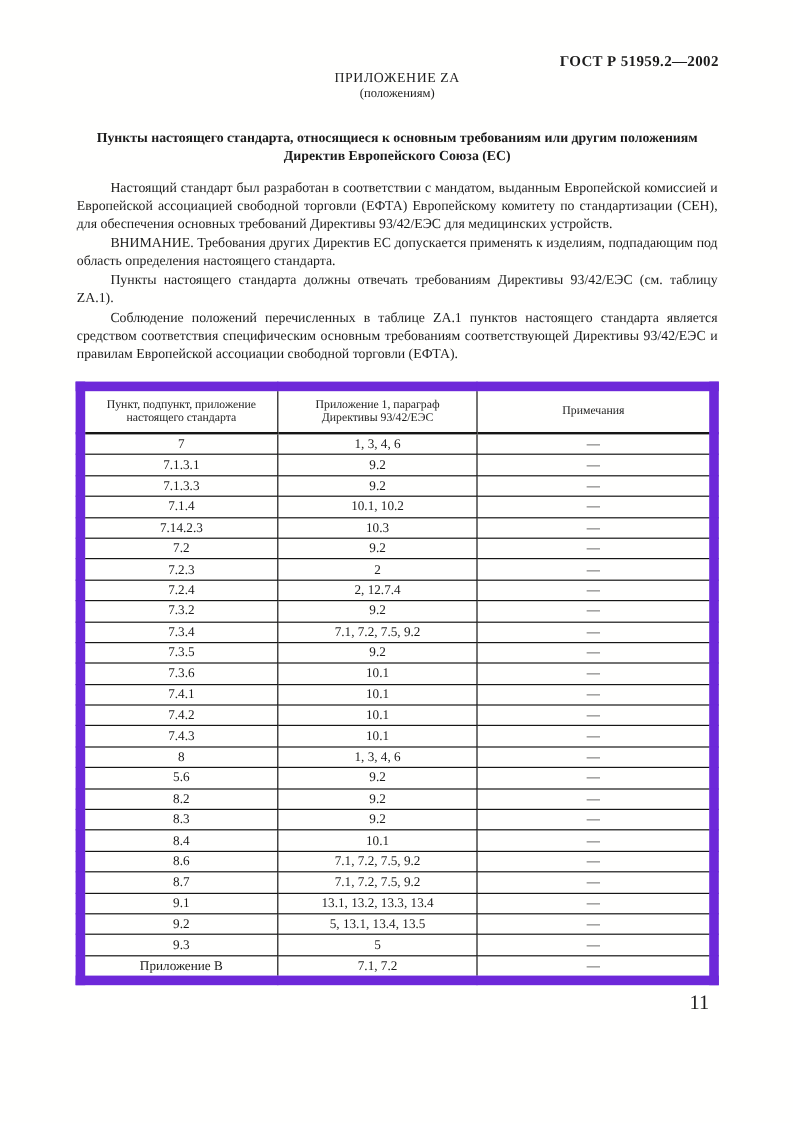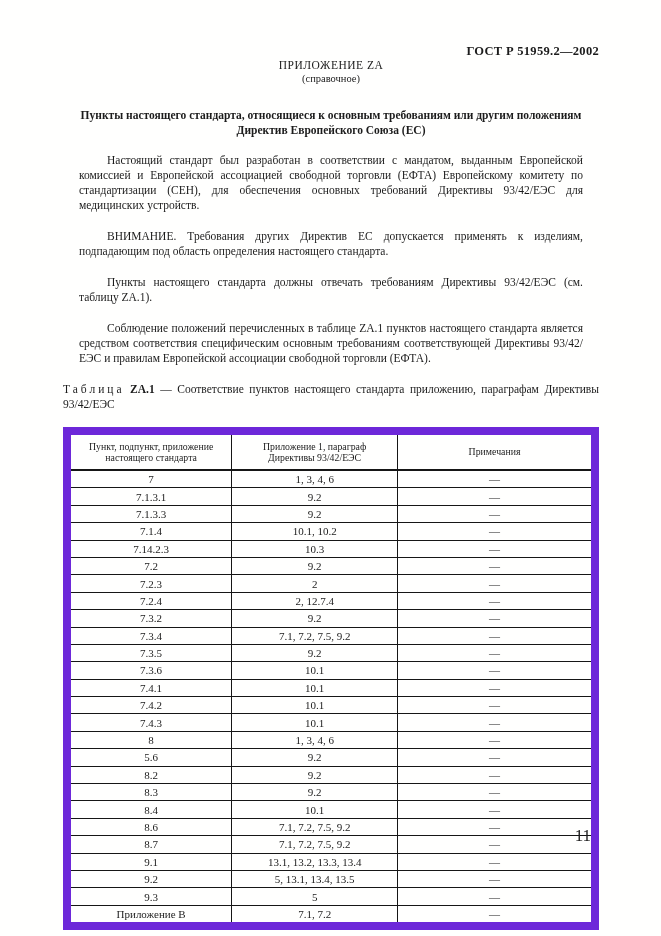--- a/index.html
+++ b/index.html
@@ -40,21 +40,21 @@
     font-size: 11.5px;
     line-height: 14.5px;
     margin-top: 24px;
   }
   .body-text {
     margin-top: 13px;
     font-size: 11.5px;
     line-height: 15px;
   }
   .body-text p {
-    margin: 16px;
+    margin: 1px;
     text-indent: 28px;
     text-align: justify;
   }
   .table-caption {
     margin-top: 12px;
     font-size: 11.5px;
     line-height: 15px;
     text-align: justify;
   }
   .caption-word {
@@ -103,36 +103,31 @@
   }
 </style>
 </head>
 <body>
 
 <div class="page">
 
   <div class="doc-code">ГОСТ Р 51959.2—2002</div>
 
   <div class="appendix-title">ПРИЛОЖЕНИЕ ZA</div>
-  <div class="appendix-subtitle">(справочное)</div>
+  <div class="appendix-subtitle">(положениям)</div>
 
   <div class="main-heading">Пункты настоящего стандарта, относящиеся к основным требованиям или другим положениям Директив Европейского Союза (ЕС)</div>
 
   <div class="body-text">
     <p>Настоящий стандарт был разработан в соответствии с мандатом, выданным Европейской комиссией и Европейской ассоциацией свободной торговли (ЕФТА) Европейскому комитету по стандартизации (СЕН), для обеспечения основных требований Директивы 93/42/ЕЭС для медицинских устройств.</p>
     <p>ВНИМАНИЕ. Требования других Директив ЕС допускается применять к изделиям, подпадающим под область определения настоящего стандарта.</p>
     <p>Пункты настоящего стандарта должны отвечать требованиям Директивы 93/42/ЕЭС (см. таблицу ZA.1).</p>
     <p>Соблюдение положений перечисленных в таблице ZA.1 пунктов настоящего стандарта является средством соответствия специфическим основным требованиям соответствующей Директивы 93/42/ЕЭС и правилам Европейской ассоциации свободной торговли (ЕФТА).</p>
   </div>
 
-  <div class="table-caption">
-    <span class="caption-word">Таблица</span>
-    <span class="caption-number">ZA.1</span>
-    <span>— Соответствие пунктов настоящего стандарта приложению, параграфам Директивы 93/42/ЕЭС</span>
-  </div>
 
   <table class="za-table">
     <colgroup>
       <col class="c1">
         <col class="c2">
         <col class="c3">
     </colgroup>
     <thead>
       <tr>
         <th>Пункт, подпункт, приложение настоящего стандарта</th>

